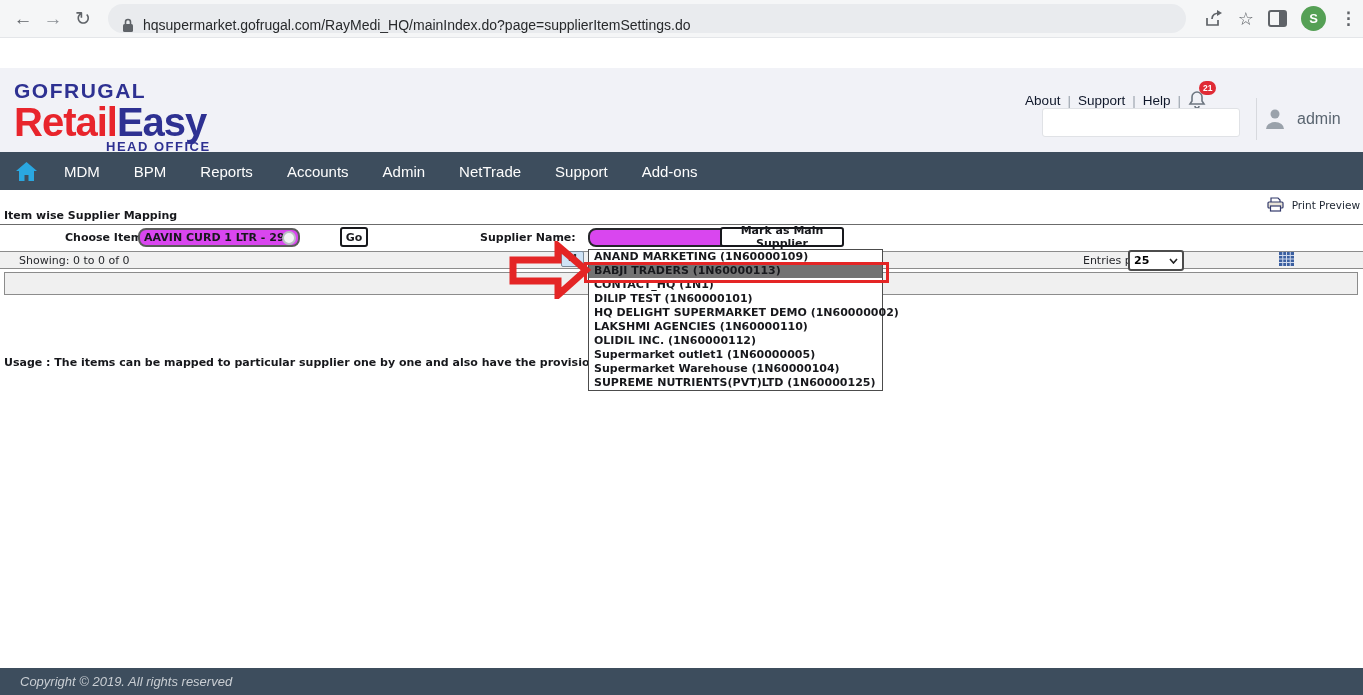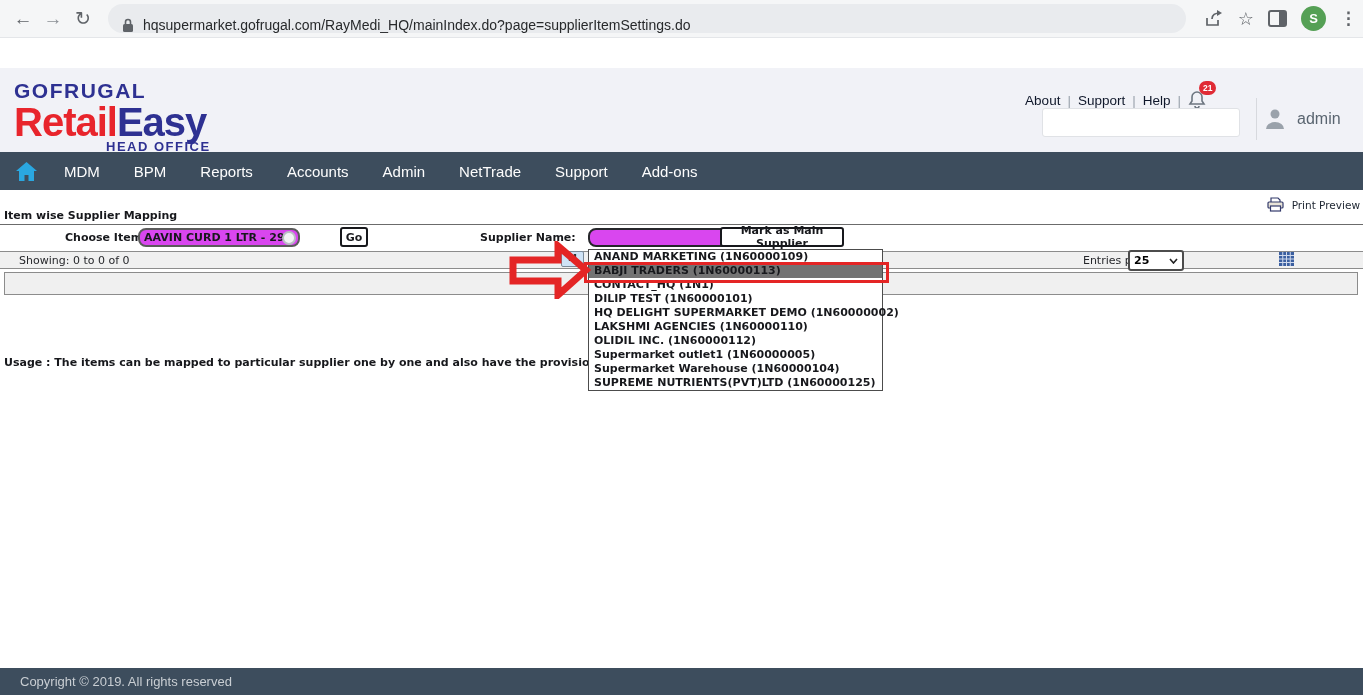--- a/index.html
+++ b/index.html
@@ -42,21 +42,21 @@
   .vdivider{position:absolute;left:1256px;top:30px;height:42px;width:1px;background:#d7d9de;}
   .userbox{position:absolute;left:1262px;top:38px;display:flex;align-items:center;gap:9px;}
   .username{font-size:16px;color:#5a6570;}
   
   .mainnav{position:absolute;top:152px;left:0;width:1363px;height:38px;background:#3d4d5d;
     display:flex;align-items:center;}
   .mainnav .home{margin:0 10px 0 16px;cursor:pointer;}
   .mainnav .item{color:#fdfdfd;font-size:15px;padding:0 17px;cursor:pointer;}
   
   .footer{position:absolute;top:668px;left:0;width:1363px;height:27px;background:#3d4d5d;
-    display:flex;align-items:center;}
+    display:flex;align-items:center;font-style:italic;}
   .footer span{color:#c9ced3;font-size:13px;margin-left:20px;}
   
   .content{position:absolute;top:190px;left:0;width:1363px;height:478px;background:#fff;
     font-family:"DejaVu Sans",sans-serif;}
   .pagetitle{position:absolute;left:4px;top:19px;font-size:11px;font-weight:bold;color:#17181c;}
   .titlerule{position:absolute;left:0;top:34px;width:1363px;height:0;border-top:1px solid #6b6b6b;}
   .printprev{position:absolute;right:3px;top:7px;display:flex;align-items:center;gap:8px;cursor:pointer;}
   .printprev span{font-size:10.5px;color:#1c2430;}
   .lbl{position:absolute;font-size:11px;font-weight:bold;color:#17181c;}
   .field{position:absolute;height:15px;border:2px solid #5b5b5b;border-radius:8px;background:#d946ef;

